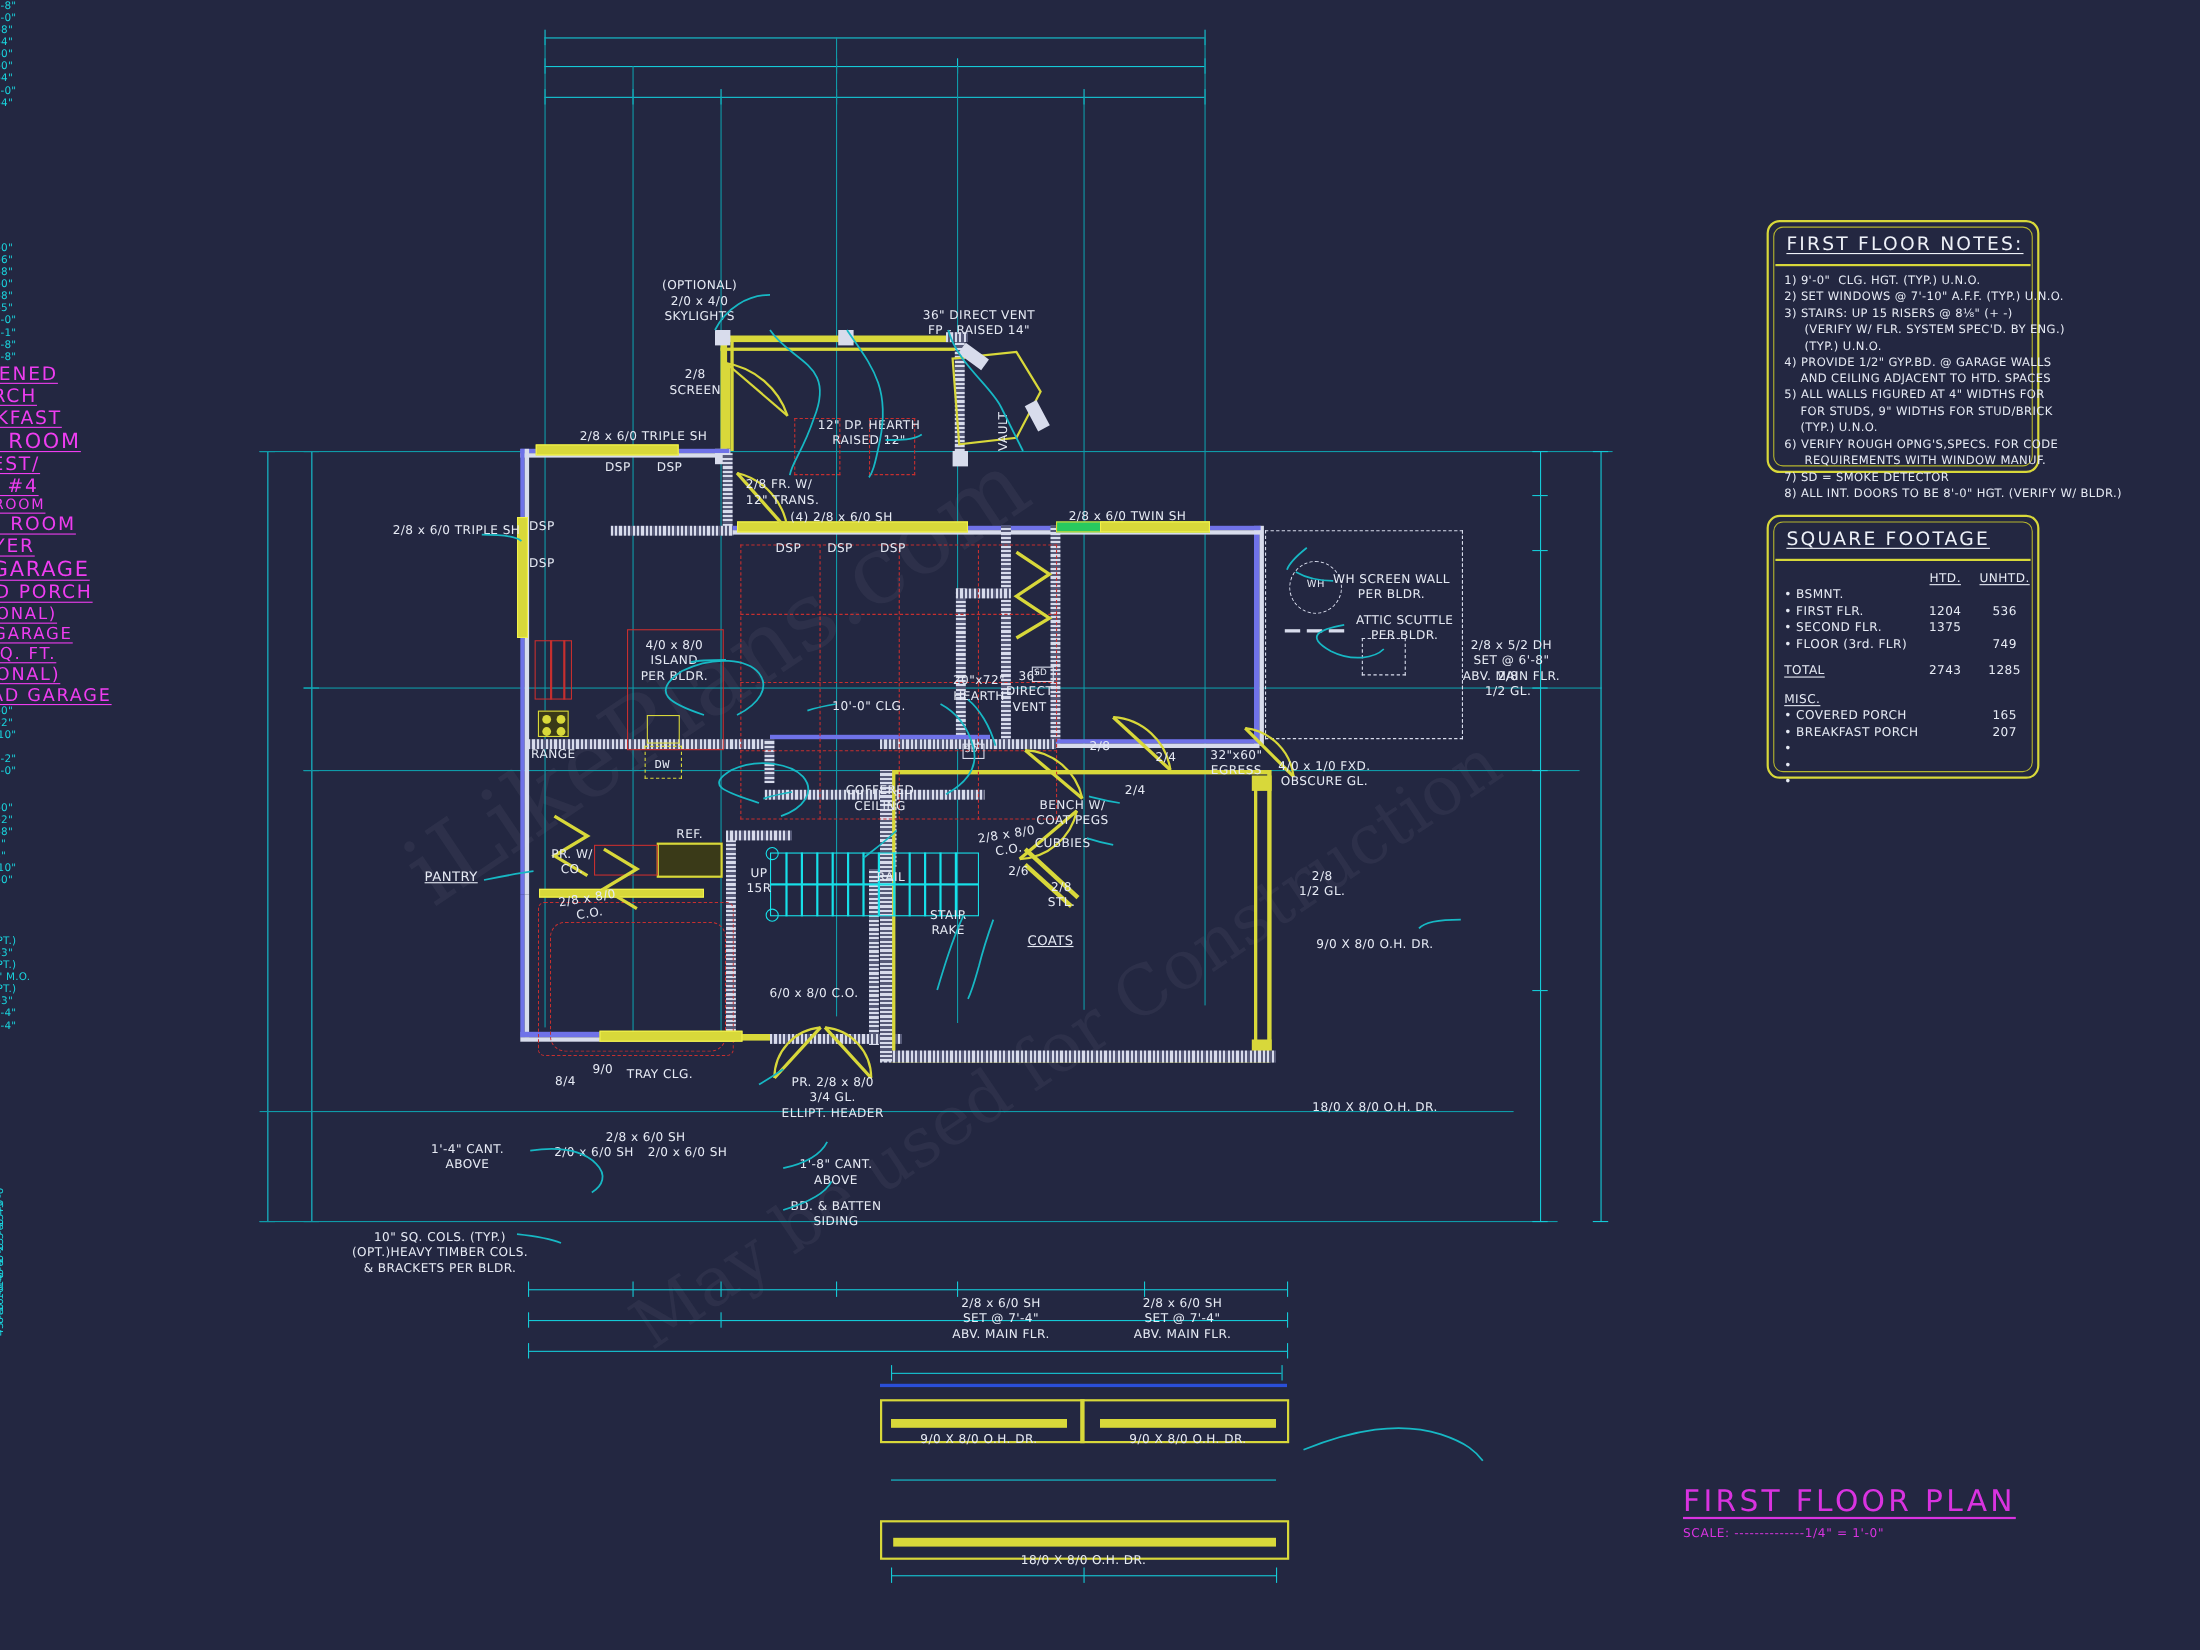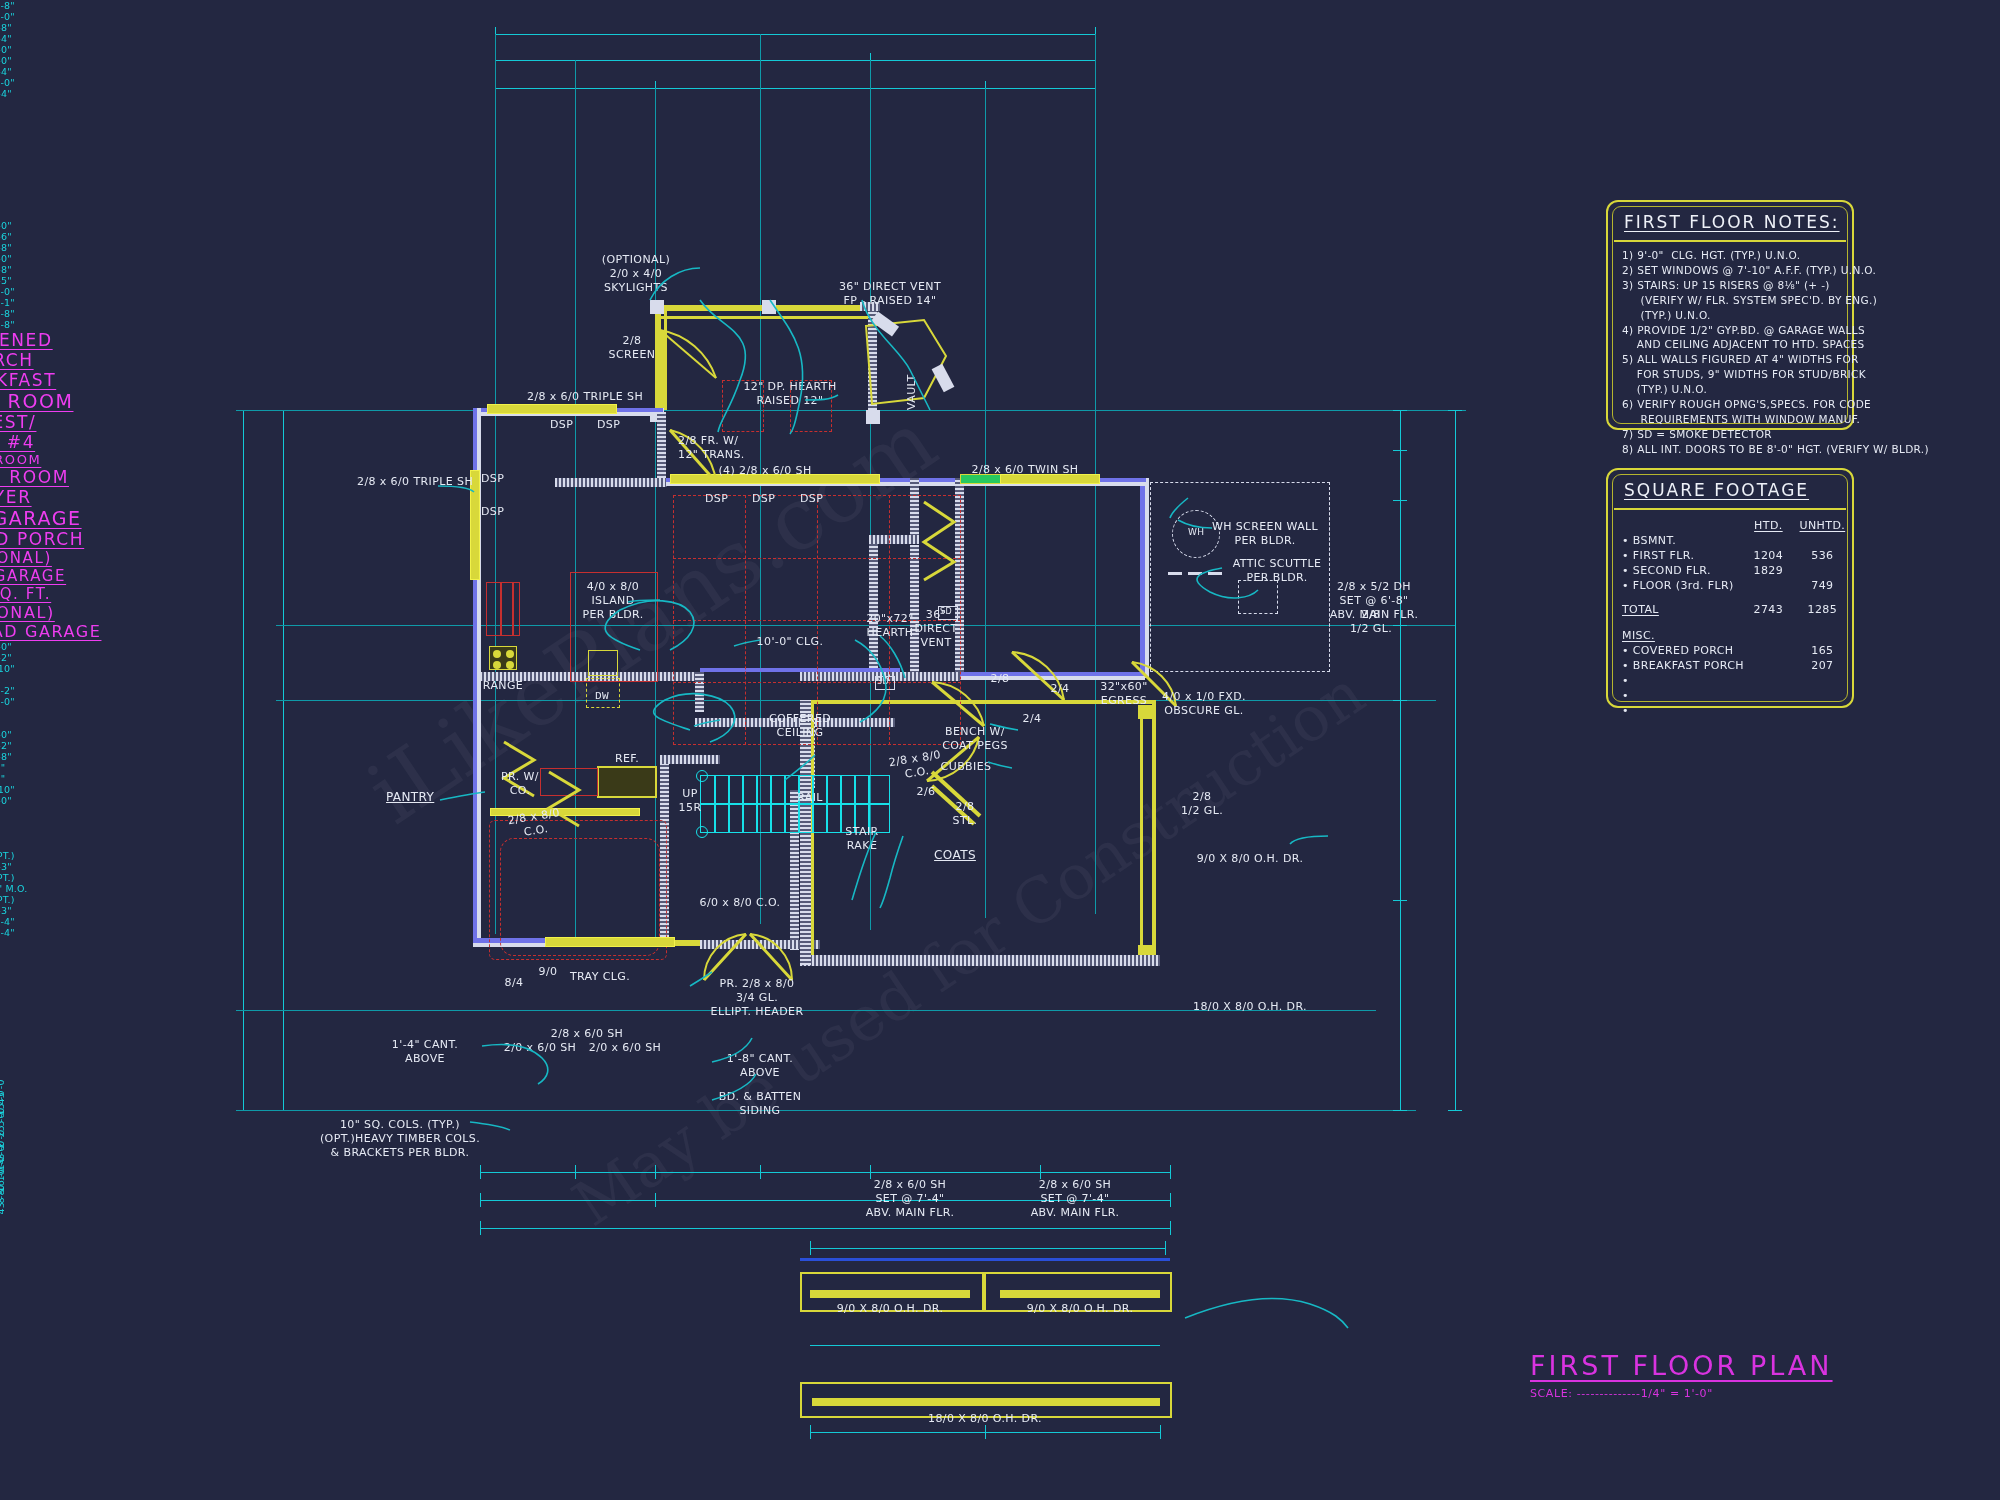--- a/index.html
+++ b/index.html
@@ -663,21 +663,21 @@
         <td class="c2"></td>
         <td class="c3"></td>
       </tr>
       <tr>
         <td>• FIRST FLR.</td>
         <td class="c2">1204</td>
         <td class="c3">536</td>
       </tr>
       <tr>
         <td>• SECOND FLR.</td>
-        <td class="c2">1829</td>
+        <td class="c2">1375</td>
         <td class="c3"></td>
       </tr>
       <tr>
         <td>• FLOOR (3rd. FLR)</td>
         <td class="c2"></td>
         <td class="c3">749</td>
       </tr>
       <tr>
         <td style="padding-top:10px;"><span class="colhdr">TOTAL</span></td>
         <td class="c2" style="padding-top:10px;">2743</td>

